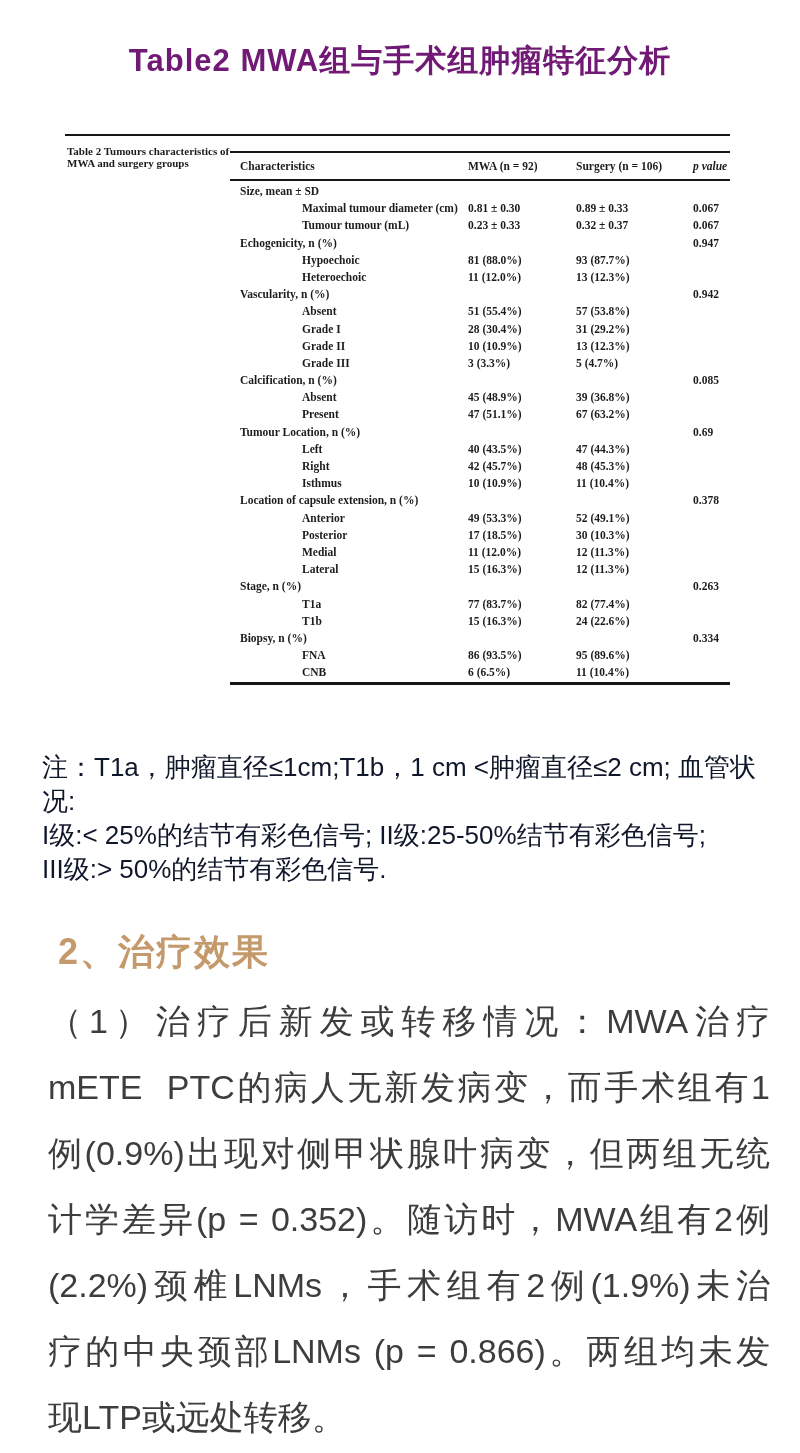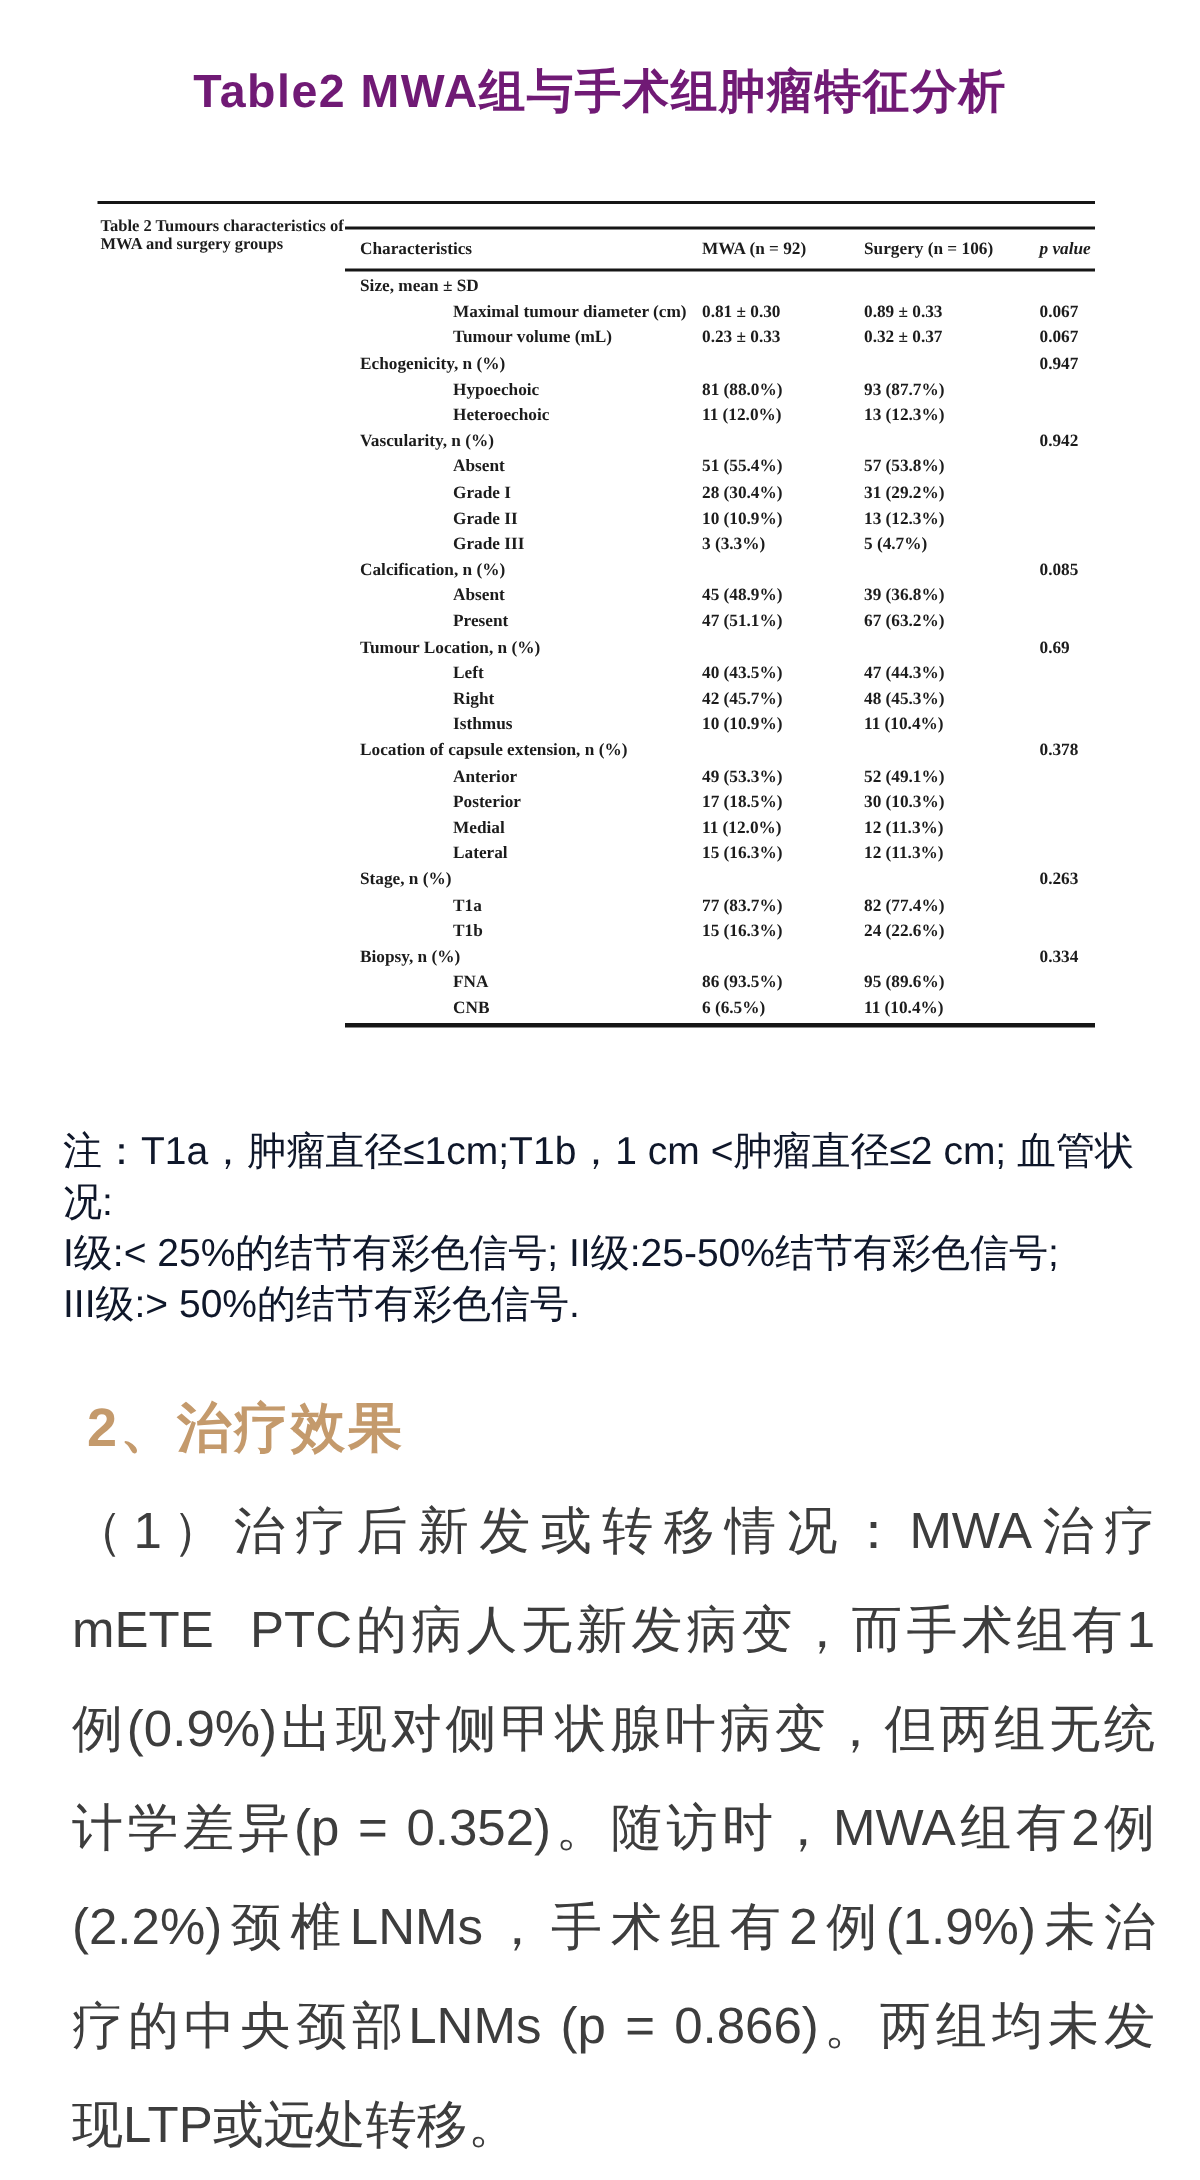--- a/index.html
+++ b/index.html
@@ -97,21 +97,21 @@
             <div class="cell col-surgery"></div>
             <div class="cell col-p"></div>
           </div>
           <div class="tbl-row">
             <div class="cell col-label indent">Maximal tumour diameter (cm)</div>
             <div class="cell col-mwa">0.81 ± 0.30</div>
             <div class="cell col-surgery">0.89 ± 0.33</div>
             <div class="cell col-p">0.067</div>
           </div>
           <div class="tbl-row">
-            <div class="cell col-label indent">Tumour volume (mL)</div>
+            <div class="cell col-label indent">Tumour tumour (mL)</div>
             <div class="cell col-mwa">0.23 ± 0.33</div>
             <div class="cell col-surgery">0.32 ± 0.37</div>
             <div class="cell col-p">0.067</div>
           </div>
           <div class="tbl-row">
             <div class="cell col-label">Echogenicity, n (%)</div>
             <div class="cell col-mwa"></div>
             <div class="cell col-surgery"></div>
             <div class="cell col-p">0.947</div>
           </div>

